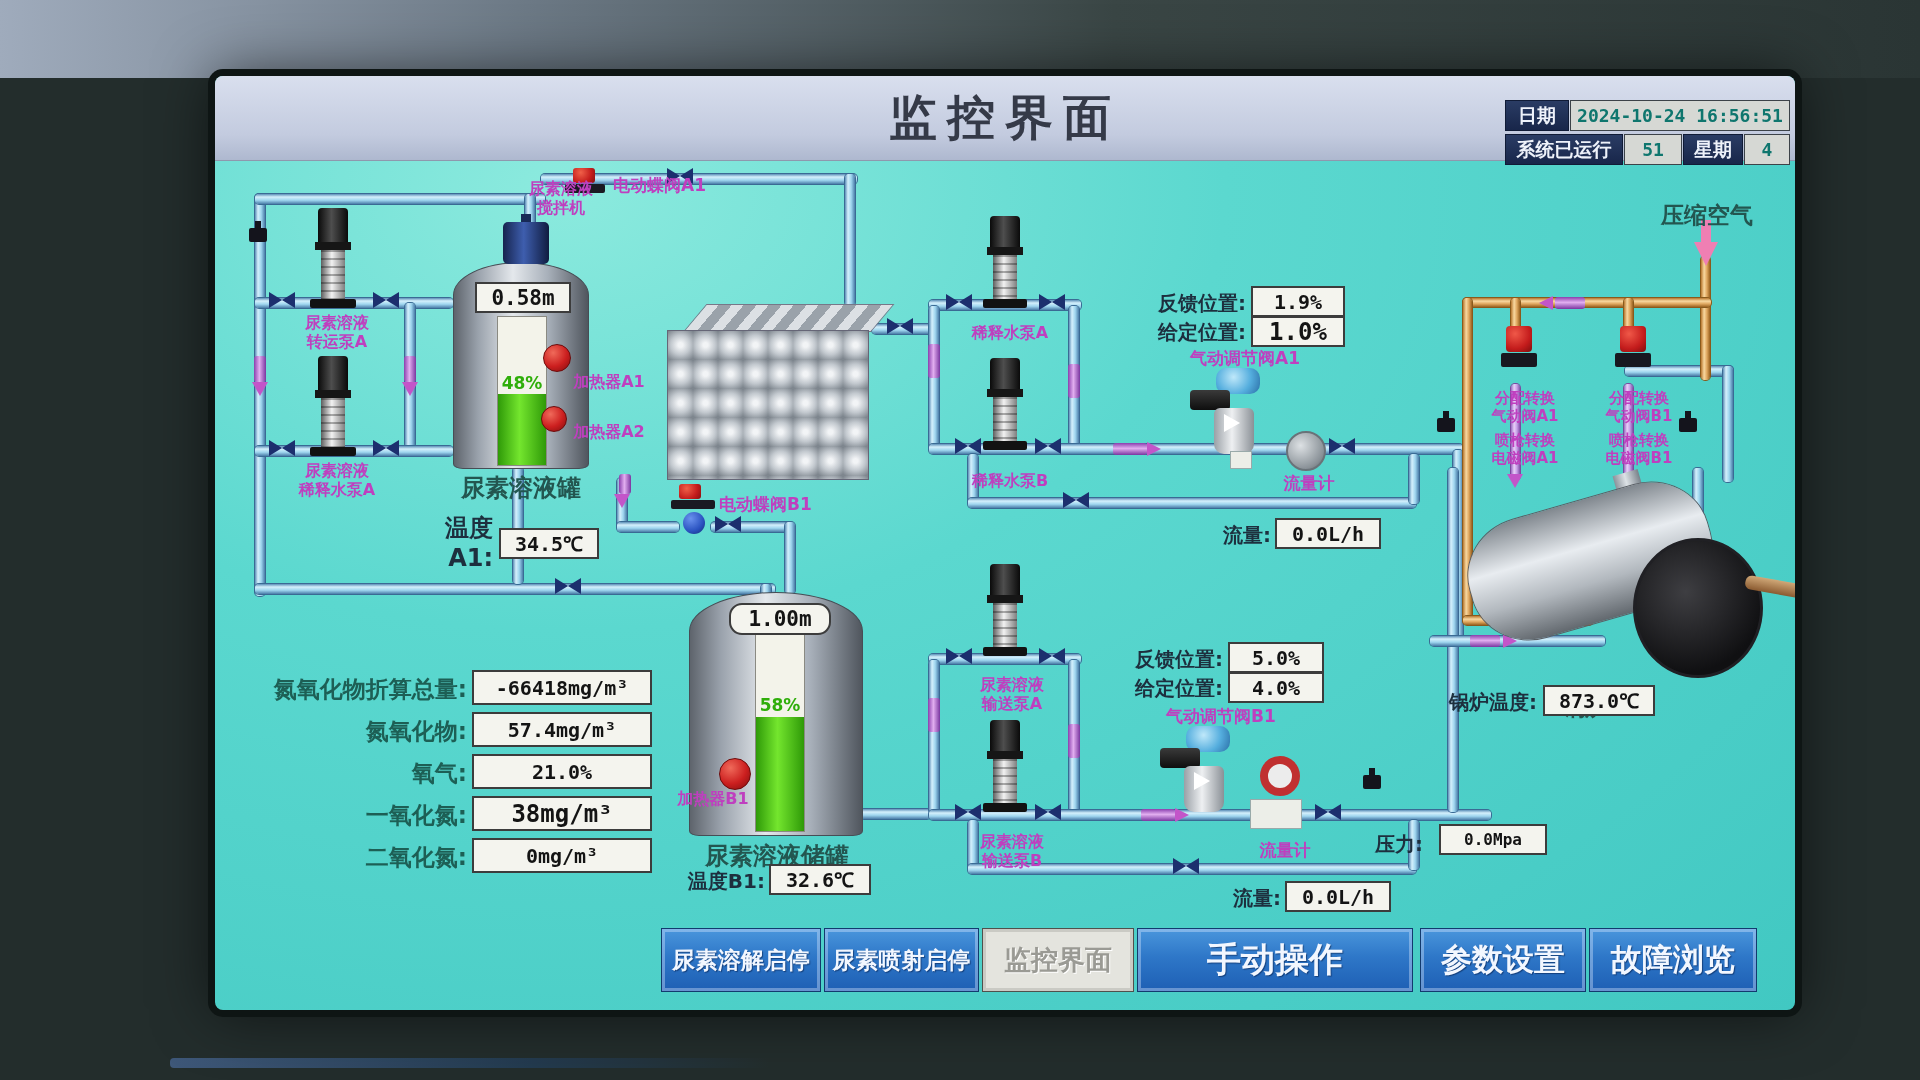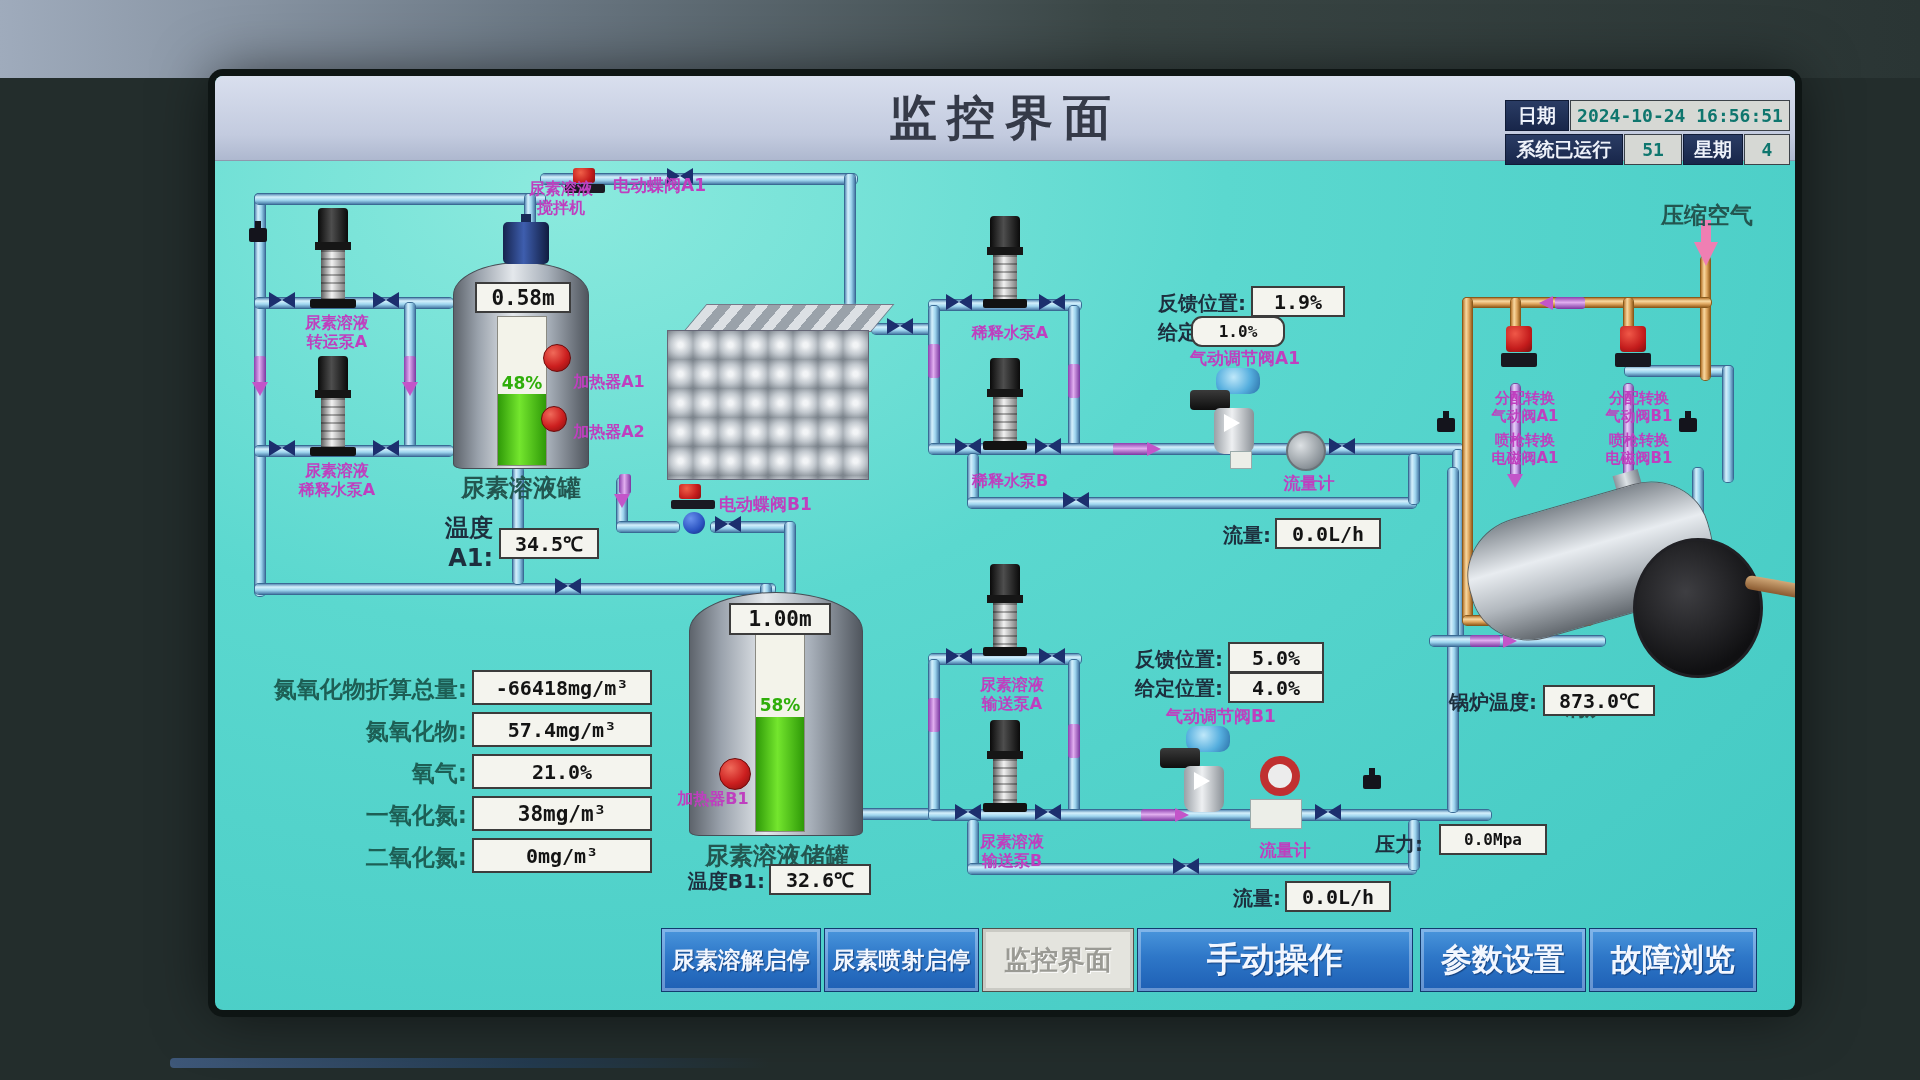--- a/index.html
+++ b/index.html
@@ -316,46 +316,46 @@
     <div class="wt-face"></div>
   </div>
   <div class="bvalve" style="left:456px;top:408px;width:44px;height:30px;">
     <div class="bv-act"></div>
       <div class="bv-bar"></div>
   </div>
   <div class="bv-blue" style="left:468px;top:436px;width:22px;height:22px;"></div>
   <div class="lbl-m" style="left:504px;top:418px;width:140px;font-size:17px;text-align:left;">电动蝶阀B1</div>
 
   <div class="tank" style="left:474px;top:516px;width:172px;height:242px;"></div>
-  <div class="vbox" style="left:514px;top:527px;width:98px;height:28px;font-size:21px;">1.00m</div>
+  <div class="vbox" style="left:514px;top:527px;width:98px;height:28px;font-size:21px;border-radius:13px;">1.00m</div>
   <div class="gauge" style="left:540px;top:558px;width:48px;height:196px;">
     <div class="g-fill" style="height:114px;"></div>
     <div class="g-pct" style="top:60px;">58%</div>
   </div>
   <div class="heater" style="left:504px;top:682px;width:30px;height:30px;"></div>
   <div class="lbl-m" style="left:448px;top:714px;width:100px;font-size:16px;">加热器B1</div>
   <div class="lbl-d" style="left:482px;top:764px;width:160px;font-size:24px;text-align:center;">尿素溶液储罐</div>
   <div class="lbl-k" style="left:466px;top:792px;width:84px;font-size:20px;text-align:right;">温度B1:</div>
   <div class="vbox" style="left:554px;top:788px;width:98px;height:27px;font-size:20px;">32.6℃</div>
 
   <div class="em-lbl" style="left:10px;top:598px;width:242px;">氮氧化物折算总量:</div>
   <div class="vbox" style="left:257px;top:594px;width:176px;height:31px;font-size:20px;">-66418mg/m³</div>
   <div class="em-lbl" style="left:10px;top:640px;width:242px;">氮氧化物:</div>
   <div class="vbox" style="left:257px;top:636px;width:176px;height:31px;font-size:20px;">57.4mg/m³</div>
   <div class="em-lbl" style="left:10px;top:682px;width:242px;">氧气:</div>
   <div class="vbox" style="left:257px;top:678px;width:176px;height:31px;font-size:20px;">21.0%</div>
   <div class="em-lbl" style="left:10px;top:724px;width:242px;">一氧化氮:</div>
-  <div class="vbox" style="left:257px;top:720px;width:176px;height:31px;font-size:21px;">38mg/m³</div>
+  <div class="vbox" style="left:257px;top:720px;width:176px;height:31px;font-size:24px;">38mg/m³</div>
   <div class="em-lbl" style="left:10px;top:766px;width:242px;">二氧化氮:</div>
   <div class="vbox" style="left:257px;top:762px;width:176px;height:31px;font-size:20px;">0mg/m³</div>
 
   <div class="lbl-k" style="left:935px;top:214px;width:96px;font-size:20px;text-align:right;">反馈位置:</div>
   <div class="vbox" style="left:1036px;top:210px;width:90px;height:27px;font-size:20px;">1.9%</div>
   <div class="lbl-k" style="left:935px;top:243px;width:96px;font-size:20px;text-align:right;">给定位置:</div>
-  <div class="vbox" style="left:976px;top:240px;width:90px;height:27px;font-size:16px;border-radius:11px;">1.0%</div>
+  <div class="vbox" style="left:1036px;top:240px;width:90px;height:27px;font-size:24px;">1.0%</div>
   <div class="lbl-m" style="left:960px;top:272px;width:140px;font-size:17px;">气动调节阀A1</div>
   <div class="cvalve" style="left:975px;top:292px;width:72px;height:100px;">
     <div class="cv-top"></div>
       <div class="cv-mid"></div>
       <div class="cv-body"></div>
       <div class="cv-arrow"></div>
   </div>
   <div class="wbox" style="left:1015px;top:375px;width:20px;height:16px;"></div>
   <div class="fmeter" style="left:1071px;top:355px;width:36px;height:36px;"></div>
   <div class="lbl-m" style="left:1052px;top:397px;width:84px;font-size:17px;">流量计</div>

